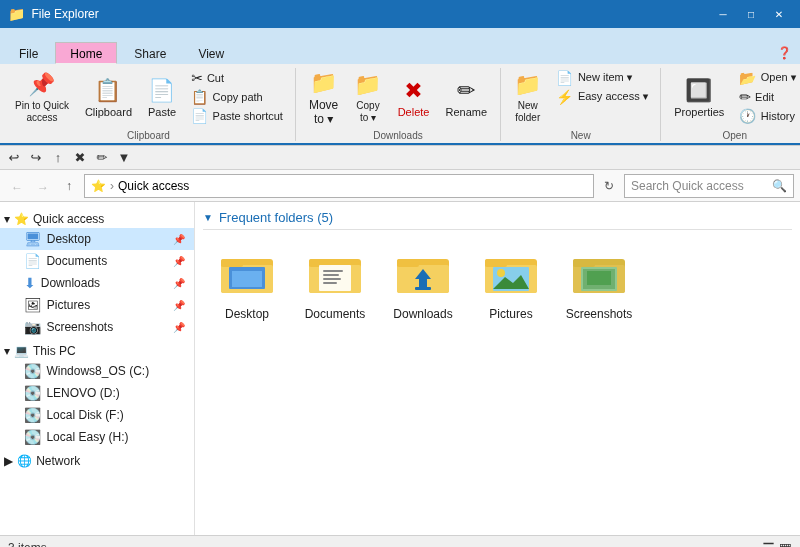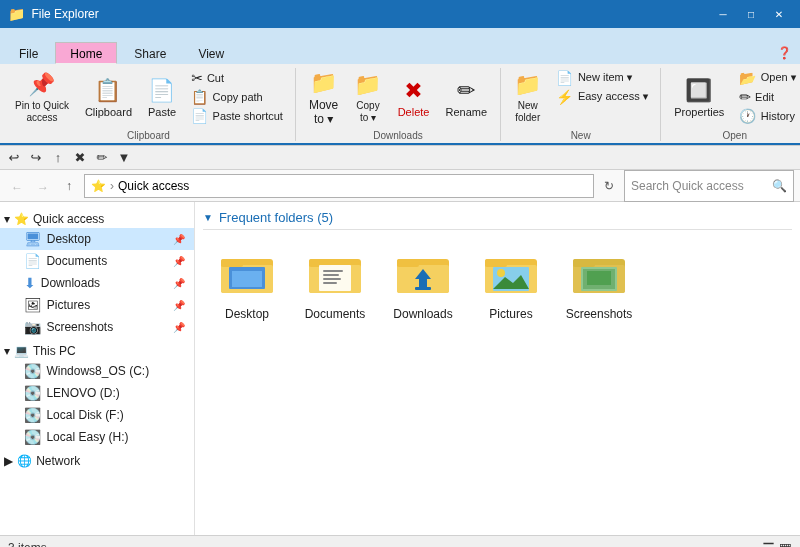--- a/index.html
+++ b/index.html
@@ -167,21 +167,21 @@
       height: 24px;
       border: 1px solid #b0b0b0;
       background: white;
       padding: 0 6px;
       display: flex; align-items: center;
       font-size: 12px;
       gap: 4px;
     }
     #search-field {
       width: 170px;
-      height: 32px;
+      height: 24px;
       border: 1px solid #b0b0b0;
       background: white;
       display: flex; align-items: center;
       padding: 0 6px;
       font-size: 12px;
       color: #888;
       gap: 4px;
     }
 
     

